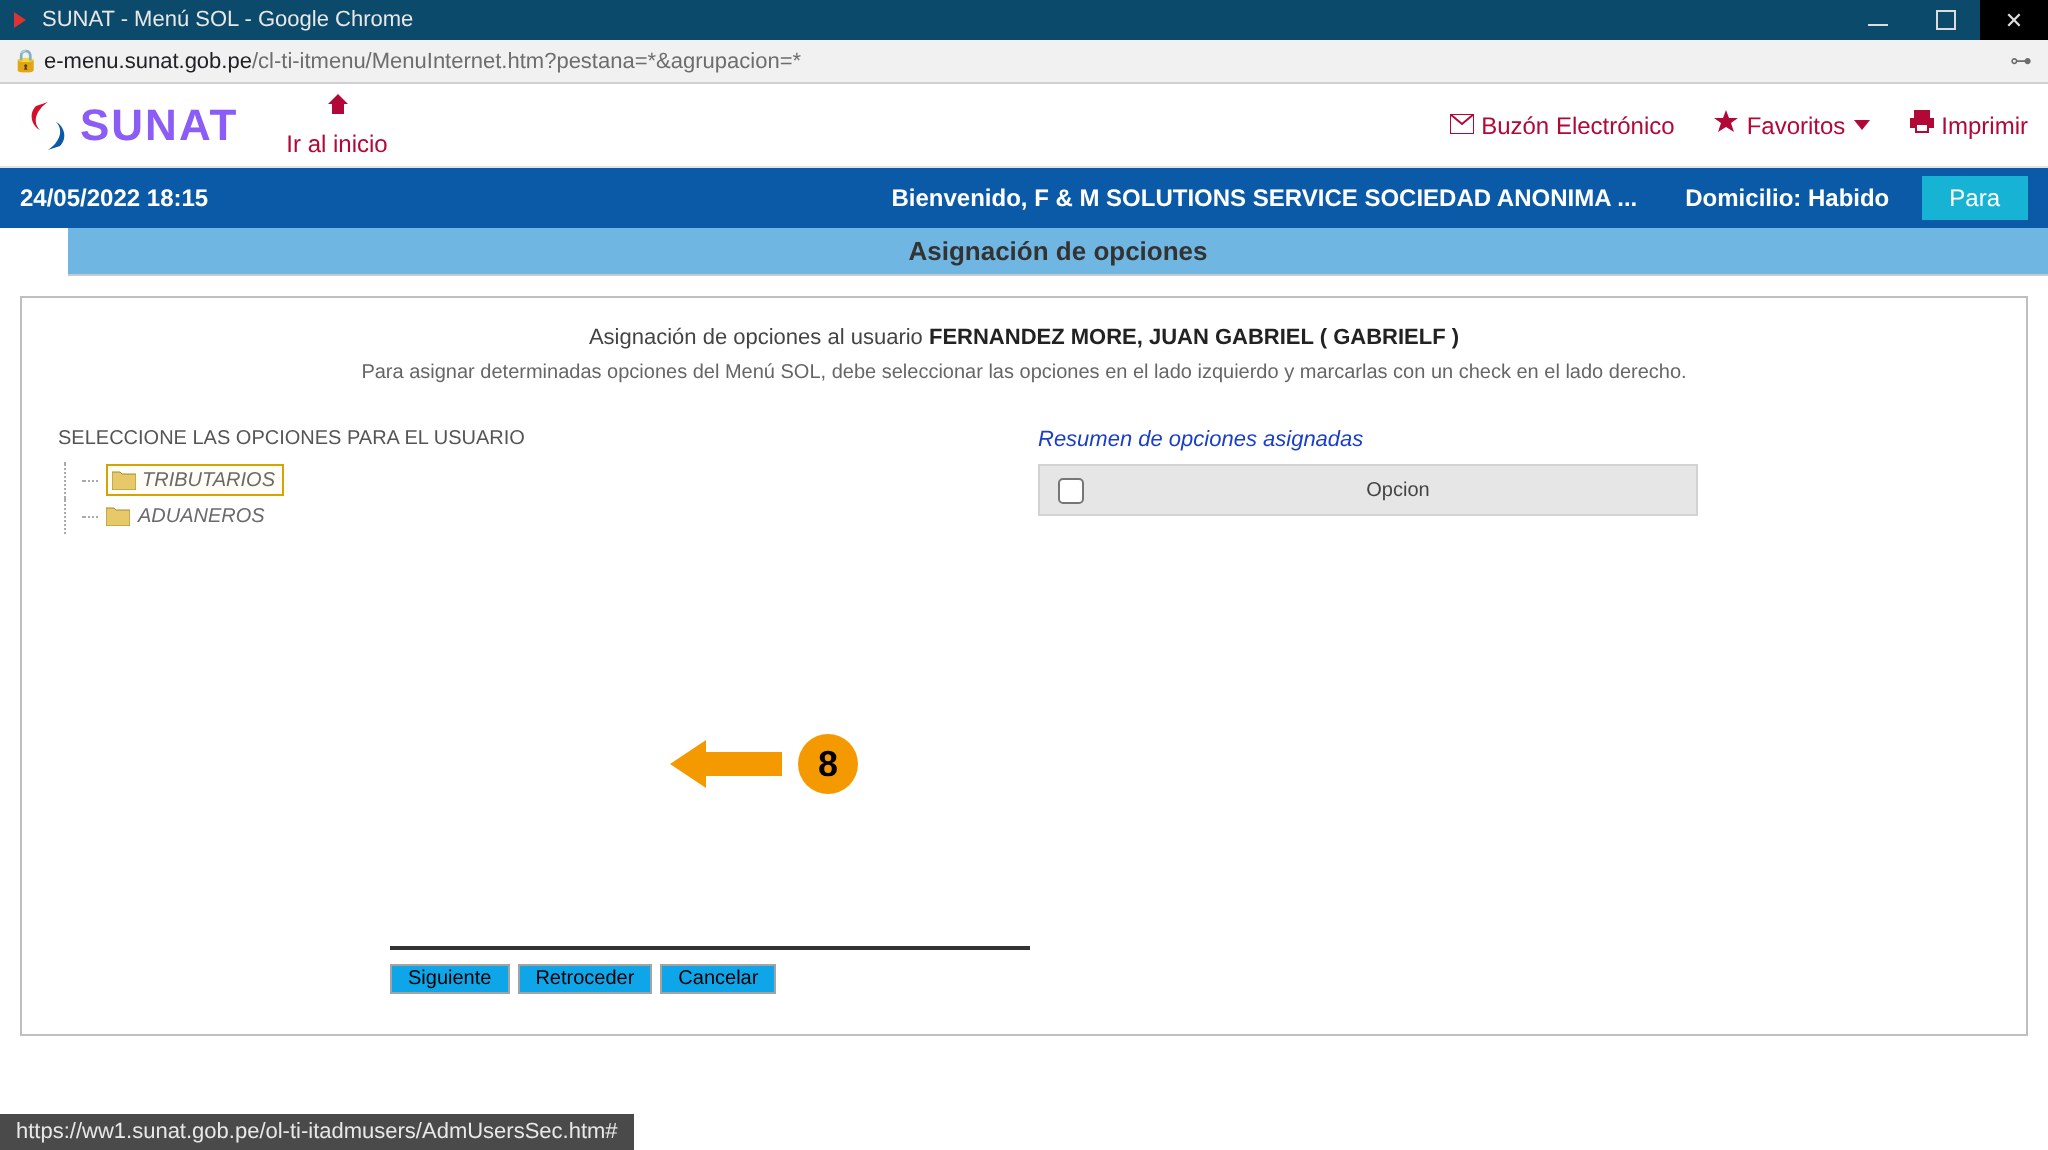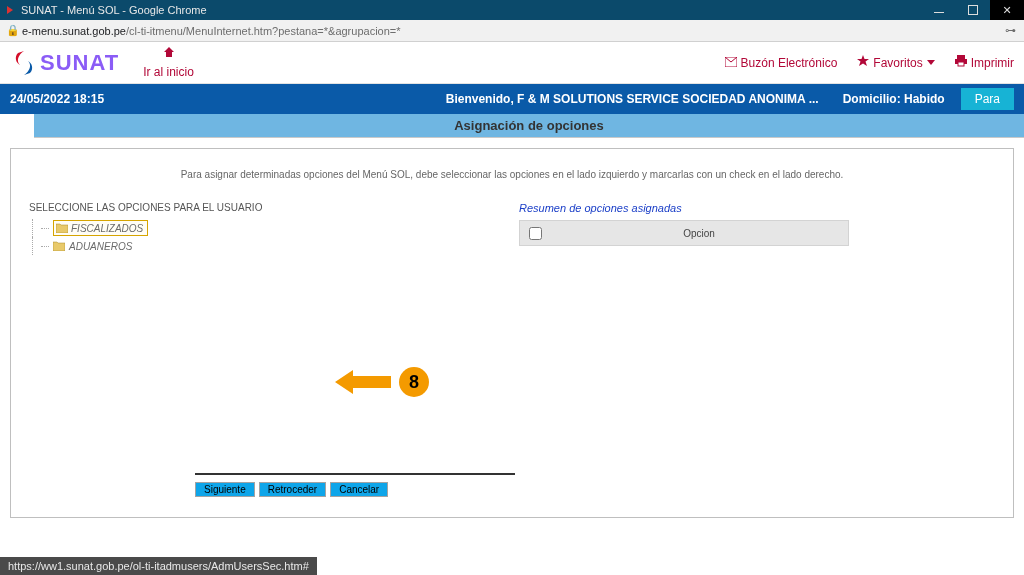--- a/index.html
+++ b/index.html
@@ -228,35 +228,39 @@
   <button class="btn-salir">Para</button>
 </div>
 
 <div class="section-bar">
   <span>Asignación de opciones</span>
 </div>
 
 <div class="content-wrap">
   <div class="content-frame">
 
+    <div class="assign-head">
+      <span>Asignación de opciones al usuario</span>
+      <span class="user">FERNANDEZ MORE, JUAN GABRIEL ( GABRIELF )</span>
+    </div>
     <div class="assign-sub">Para asignar determinadas opciones del Menú SOL, debe seleccionar las opciones en el lado izquierdo y marcarlas con un check en el lado derecho.</div>
 
     <div class="two-col">
       <div class="col-left">
         <div class="col-title">SELECCIONE LAS OPCIONES PARA EL USUARIO</div>
         <div class="tree">
           <div class="tree-row selected">
             <span class="dash"></span>
             <span class="box">
               <span class="folder-ico">
                 <svg width="12" height="10" viewBox="0 0 12 10">
                     <path d="M0 1 H4 L5 2 H12 V10 H0 Z" fill="#e8c96a" stroke="#a88a2a" stroke-width="0.5"></path>
                   </svg>
               </span>
-              <span class="lbl">FISCALIZADOS</span>
+              <span class="lbl">TRIBUTARIOS</span>
             </span>
           </div>
           <div class="tree-row">
             <span class="dash"></span>
             <span class="folder-ico">
               <svg width="12" height="10" viewBox="0 0 12 10">
                   <path d="M0 1 H4 L5 2 H12 V10 H0 Z" fill="#e8c96a" stroke="#a88a2a" stroke-width="0.5"></path>
                 </svg>
             </span>
             <span class="lbl">ADUANEROS</span>

